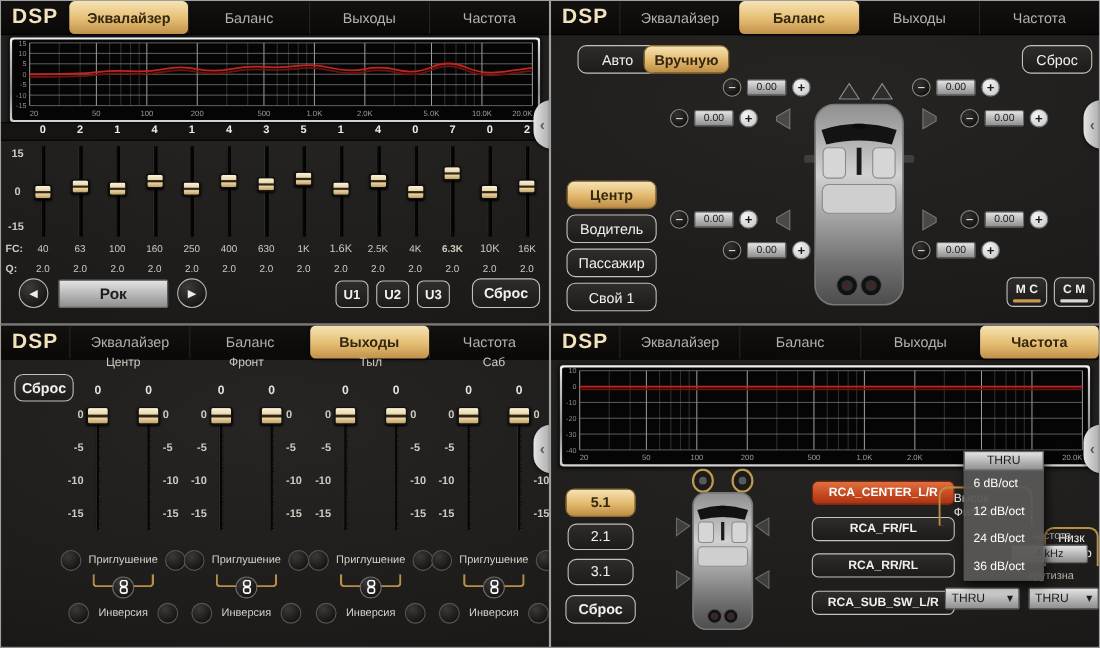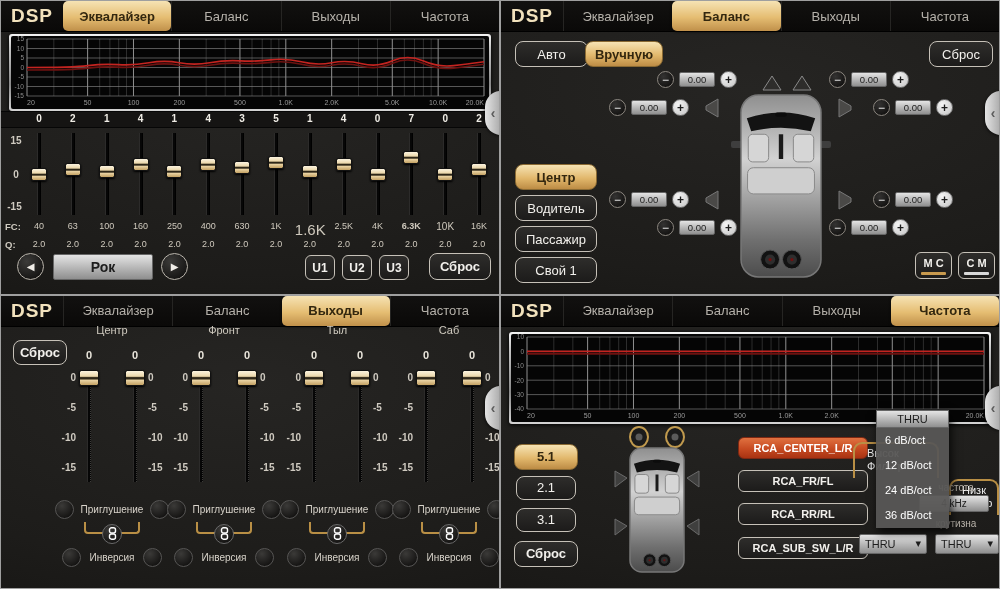--- a/index.html
+++ b/index.html
@@ -155,21 +155,21 @@
         <div class="num" style="left: 226.1px; top: 220px; width: 30px; font-size: 9px; font-weight: normal; color: rgb(207, 201, 189);">630</div>
         <div class="num" style="left: 226.1px; top: 238px; width: 30px; font-size: 9px; font-weight: normal; color: rgb(207, 201, 189);">2.0</div>
         <div class="num" style="left: 262.95px; top: 112px; width: 24px; color: rgb(240, 237, 230); font-size: 10px;">5</div>
         <div class="track" style="left: 272.95px; top: 132px; height: 82px;"></div>
         <div class="knob" style="left: 266.95px; top: 154.85px; width: 16px; height: 13px;"></div>
         <div class="num" style="left: 259.95px; top: 220px; width: 30px; font-size: 9px; font-weight: normal; color: rgb(207, 201, 189);">1K</div>
         <div class="num" style="left: 259.95px; top: 238px; width: 30px; font-size: 9px; font-weight: normal; color: rgb(207, 201, 189);">2.0</div>
         <div class="num" style="left: 296.8px; top: 112px; width: 24px; color: rgb(240, 237, 230); font-size: 10px;">1</div>
         <div class="track" style="left: 306.8px; top: 132px; height: 82px;"></div>
         <div class="knob" style="left: 300.8px; top: 164.17px; width: 16px; height: 13px;"></div>
-        <div class="num" style="left: 293.8px; top: 220px; width: 30px; font-size: 15px; font-weight: normal; color: rgb(207, 201, 189);">1.6K</div>
+        <div class="num" style="left: 293.8px; top: 220px; width: 30px; font-size: 10px; font-weight: normal; color: rgb(207, 201, 189);">1.6K</div>
         <div class="num" style="left: 293.8px; top: 238px; width: 30px; font-size: 9px; font-weight: normal; color: rgb(207, 201, 189);">2.0</div>
         <div class="num" style="left: 330.65px; top: 112px; width: 24px; color: rgb(240, 237, 230); font-size: 10px;">4</div>
         <div class="track" style="left: 340.65px; top: 132px; height: 82px;"></div>
         <div class="knob" style="left: 334.65px; top: 157.18px; width: 16px; height: 13px;"></div>
         <div class="num" style="left: 327.65px; top: 220px; width: 30px; font-size: 9px; font-weight: normal; color: rgb(207, 201, 189);">2.5K</div>
         <div class="num" style="left: 327.65px; top: 238px; width: 30px; font-size: 9px; font-weight: normal; color: rgb(207, 201, 189);">2.0</div>
         <div class="num" style="left: 364.5px; top: 112px; width: 24px; color: rgb(240, 237, 230); font-size: 10px;">0</div>
         <div class="track" style="left: 374.5px; top: 132px; height: 82px;"></div>
         <div class="knob" style="left: 368.5px; top: 166.5px; width: 16px; height: 13px;"></div>
         <div class="num" style="left: 361.5px; top: 220px; width: 30px; font-size: 9px; font-weight: normal; color: rgb(207, 201, 189);">4K</div>
@@ -209,21 +209,21 @@
   </section>
 
   <section class="quad" id="q-bal">
     <div class="tabbar">
         <div class="logo">DSP</div>
         <div class="tab">Эквалайзер</div>
         <div class="tab active">Баланс</div>
         <div class="tab">Выходы</div>
         <div class="tab">Частота</div>
       </div>
-    <div class="dbtn" style="left:14px;top:40px;width:73px;height:26px;">Авто</div>
+    <div class="dbtn" style="left:24px;top:40px;width:73px;height:26px;">Авто</div>
     <div class="dbtn gbtn" style="left:84px;top:40px;width:78px;height:26px;">Вручную</div>
     <div class="dbtn" style="left:428px;top:40px;width:64px;height:26px;">Сброс</div>
     <div class="dbtn gbtn" style="left:14px;top:163px;width:82px;height:26px;">Центр</div>
     <div class="dbtn" style="left:14px;top:194px;width:82px;height:26px;">Водитель</div>
     <div class="dbtn" style="left:14px;top:225px;width:82px;height:26px;">Пассажир</div>
     <div class="dbtn" style="left:14px;top:256px;width:82px;height:26px;">Свой 1</div>
     <div class="abs" id="car-balance" style="left:224px;top:88px;width:112px;height:192px;"><svg width="112" height="192" viewBox="0 0 112 192">
           <defs>
             <linearGradient id="cg" x1="0" y1="0" x2="0" y2="1">
               <stop offset="0" stop-color="#8f8f8f"></stop>

